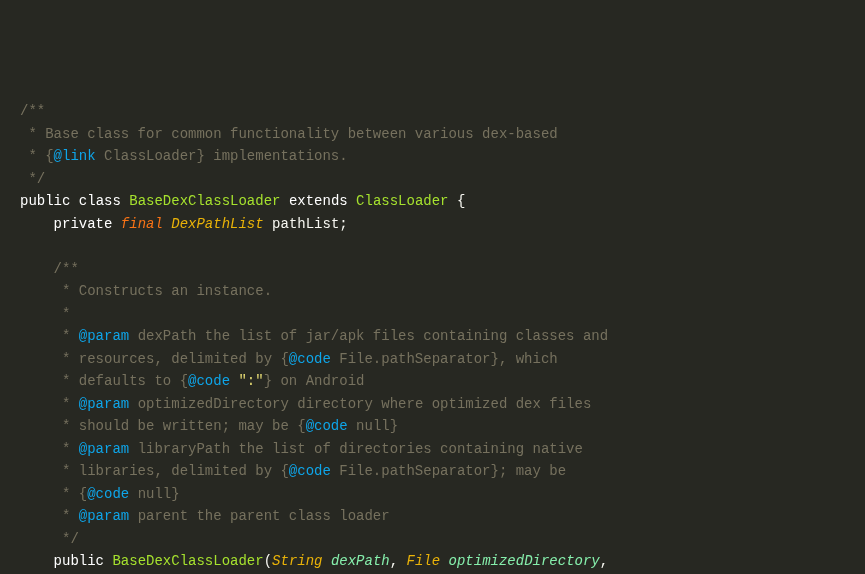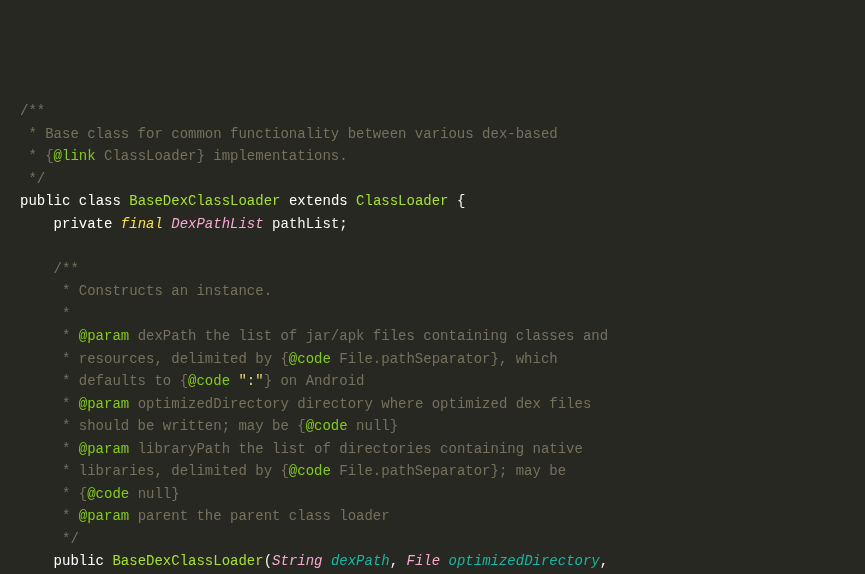--- a/index.html
+++ b/index.html
@@ -7,27 +7,27 @@
   background: #272822;
   font-family: "Consolas", "Monaco", "Courier New", monospace;
   font-size: 14px;
   line-height: 22.5px;
   padding: 10px 0 10px 20px;
   color: #76715e;
   white-space: pre;
   overflow: hidden;
 }
 .c-comment { color: #76715e; }
-.c-doctag { color: #84cc16; }
+.c-doctag { color: #0ea5e9; }
 .c-kw { color: #ffffff; }
-.c-mod { color: #fde047; font-style: italic; }
-.c-type { color: #f9a8d4; font-style: italic; }
+.c-mod { color: #f97316; font-style: italic; }
+.c-type { color: #eab308; font-style: italic; }
 .c-class { color: #a6e22e; }
 .c-func { color: #a6e22e; }
-.c-param { color: #14b8a6; font-style: italic; }
+.c-param { color: #86efac; font-style: italic; }
 .c-plain { color: #f8f8f2; }
 .c-str { color: #e6db74; }
 .line { display: block; }
 </style>
 </head>
 <body>
 
 
 
 <div><span class="line"><span class="c-comment">/**</span></span><span class="line"><span class="c-comment"> * Base class for common functionality between various dex-based</span></span><span class="line"><span class="c-comment"> * {</span><span class="c-doctag">@link</span><span class="c-comment"> ClassLoader} implementations.</span></span><span class="line"><span class="c-comment"> */</span></span><span class="line"><span class="c-kw">public</span><span class="c-plain"> </span><span class="c-kw">class</span><span class="c-plain"> </span><span class="c-class">BaseDexClassLoader</span><span class="c-plain"> </span><span class="c-kw">extends</span><span class="c-plain"> </span><span class="c-class">ClassLoader</span><span class="c-plain"> {</span></span><span class="line"><span class="c-plain">    </span><span class="c-kw">private</span><span class="c-plain"> </span><span class="c-mod">final</span><span class="c-plain"> </span><span class="c-type">DexPathList</span><span class="c-plain"> pathList;</span></span><span class="line"><span></span> </span><span class="line"><span class="c-comment">    /**</span></span><span class="line"><span class="c-comment">     * Constructs an instance.</span></span><span class="line"><span class="c-comment">     *</span></span><span class="line"><span class="c-comment">     * </span><span class="c-doctag">@param</span><span class="c-comment"> dexPath the list of jar/apk files containing classes and</span></span><span class="line"><span class="c-comment">     * resources, delimited by {</span><span class="c-doctag">@code</span><span class="c-comment"> File.pathSeparator}, which</span></span><span class="line"><span class="c-comment">     * defaults to {</span><span class="c-doctag">@code</span><span class="c-str"> ":"</span><span class="c-comment">} on Android</span></span><span class="line"><span class="c-comment">     * </span><span class="c-doctag">@param</span><span class="c-comment"> optimizedDirectory directory where optimized dex files</span></span><span class="line"><span class="c-comment">     * should be written; may be {</span><span class="c-doctag">@code</span><span class="c-comment"> null}</span></span><span class="line"><span class="c-comment">     * </span><span class="c-doctag">@param</span><span class="c-comment"> libraryPath the list of directories containing native</span></span><span class="line"><span class="c-comment">     * libraries, delimited by {</span><span class="c-doctag">@code</span><span class="c-comment"> File.pathSeparator}; may be</span></span><span class="line"><span class="c-comment">     * {</span><span class="c-doctag">@code</span><span class="c-comment"> null}</span></span><span class="line"><span class="c-comment">     * </span><span class="c-doctag">@param</span><span class="c-comment"> parent the parent class loader</span></span><span class="line"><span class="c-comment">     */</span></span><span class="line"><span class="c-plain">    </span><span class="c-kw">public</span><span class="c-plain"> </span><span class="c-func">BaseDexClassLoader</span><span class="c-plain">(</span><span class="c-type">String</span><span class="c-plain"> </span><span class="c-param">dexPath</span><span class="c-plain">, </span><span class="c-type">File</span><span class="c-plain"> </span><span class="c-param">optimizedDirectory</span><span class="c-plain">,</span></span><span class="line"></span></div>

